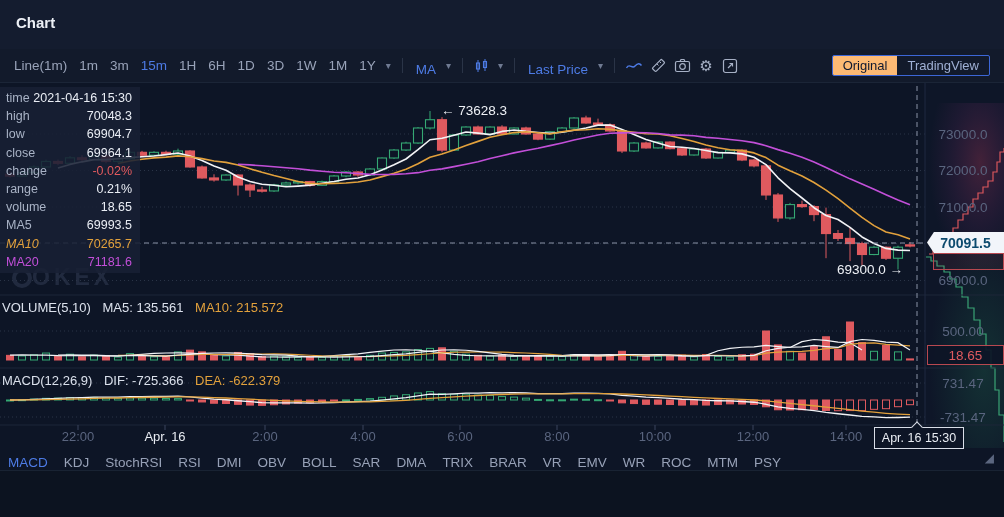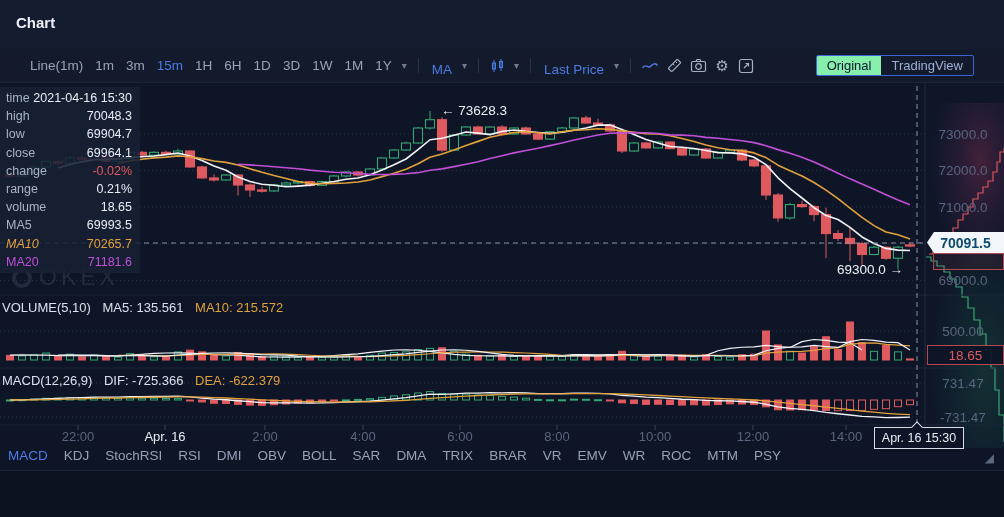--- a/index.html
+++ b/index.html
@@ -12,38 +12,38 @@
   
   .titlebar {
     position:absolute; top:0; left:0; width:1004px; height:52px;
     background:#141c2f; border-bottom:1px solid #1d2739;
   }
   .titlebar .title { position:absolute; left:16px; top:14px; font-size:15px; font-weight:bold; color:#edf0f6; }
   
   .toolbar {
     position:absolute; top:49px; left:0; width:1004px; height:34px;
     background:#121a2b; border-bottom:1px solid #1b2537;
-    display:flex; align-items:center; padding:0 24px; font-size:13.5px; color:#99a3b9;
+    display:flex; align-items:center; padding:0 8px; font-size:13.5px; color:#99a3b9;
   }
   .toolbar .grp { display:flex; align-items:center; }
   .toolbar .int { padding:0 6px; cursor:pointer; white-space:nowrap; }
   .toolbar .int.active { color:#4d7be5; }
   .caret { color:#6f7a92; font-size:10px; padding:0 4px; cursor:pointer; }
   .vdiv { width:1px; height:15px; background:#2a3447; margin:0 7px; }
   .blue { color:#4d7be5;margin-top:8px; }
   .tbicon { display:inline-flex; align-items:center; justify-content:center; width:24px; height:20px; cursor:pointer; }
   .gearglyph { font-size:15px; color:#a6b0c5; line-height:1; }
   .seg { margin-left:auto; margin-right:6px; display:flex; border:1px solid #3c66d6; border-radius:2px; overflow:hidden; font-size:13px; }
-  .seg .orig { background:#86efac; color:#0e1830; padding:2px 10px; cursor:pointer; }
+  .seg .orig { background:#fdba74; color:#0e1830; padding:2px 10px; cursor:pointer; }
   .seg .tv   { background:transparent; color:#9fb0d4; padding:2px 10px; cursor:pointer; }
   
   #chart-svg { position:absolute; top:83px; left:0; z-index:2; }
   .watermark {
-    position:absolute; left:12px; top:264px; z-index:1; display:flex; align-items:center; gap:7px;
-    opacity:0.35; color:#48536e; font-weight:normal;
+    position:absolute; left:12px; top:264px; z-index:1; display:flex; align-items:center; gap:0;
+    opacity:0.35; color:#48536e; font-weight:bold;
   }
   .watermark .ring { width:20px; height:20px; border:4px solid #48536e; border-radius:50%; }
   .watermark .wmtx { font-size:23px; letter-spacing:4px; }
   
   .info-panel {
     position:absolute; left:0; top:87px; width:140px; z-index:5;
     background:rgba(24,32,52,0.88); font-size:12.5px; padding:2px 0;
   }
   .info-panel .row { display:flex; justify-content:space-between; padding:0 8px 0 6px; height:18.2px; line-height:18.2px; }
   .info-panel .lbl { color:#a9b3c6; }
@@ -74,21 +74,21 @@
     background:#0d1526; border-left:1px solid #d9dee8; border-top:1px solid #d9dee8;
     transform:rotate(45deg);
   }
   
   .pane-hdr { position:absolute; left:2px; z-index:4; font-size:13px; color:#dbe1ec; white-space:nowrap; }
   .pane-hdr .orange { color:#e2a13c; }
   .pane-hdr span { margin-right:8px; }
   
   .ind-bar {
     position:absolute; top:448px; left:0; width:916px; height:22px; z-index:4;
-    display:flex; align-items:flex-start; gap:16px; padding:0 0 0 8px;
+    display:flex; align-items:flex-end; gap:16px; padding:0 0 0 8px;
     font-size:13.5px; color:#97a1b7; background:#0d1526;
   }
   .ind-bar .tab { cursor:pointer; white-space:nowrap; }
   .ind-bar .tab.active { color:#4d7be5; }
   .resize-tri { position:absolute; right:10px; top:451px; z-index:5; color:#5b667f; font-size:12px; cursor:pointer; }
   .bottom-strip {
     position:absolute; top:470px; left:0; width:1004px; height:47px;
     background:#0c1320; border-top:1px solid #192333;
   }
 </style>

